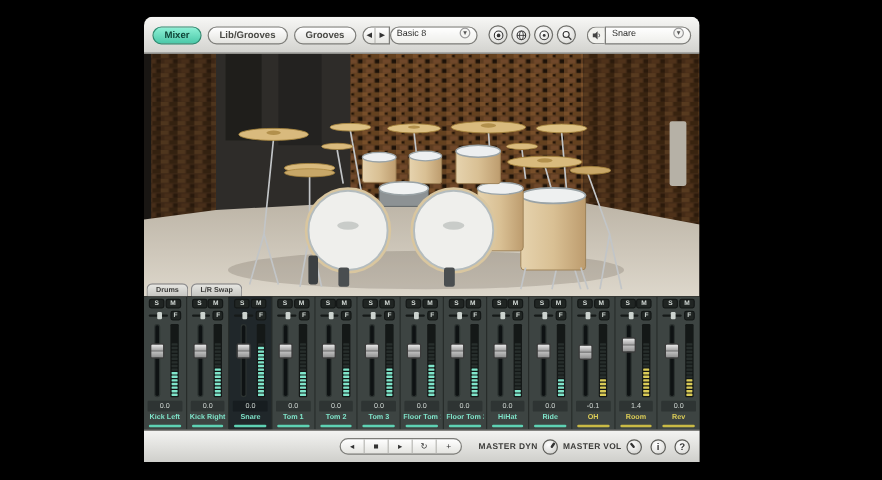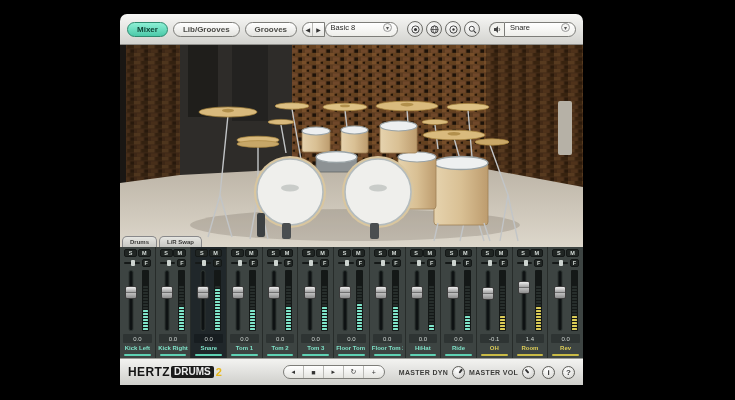--- a/index.html
+++ b/index.html
@@ -813,25 +813,20 @@
               <div class="seg"></div>
             </div>
         </div>
         <div class="value">0.0</div>
         <div class="cname yellow">Rev</div>
         <div class="underline yellow"></div>
       </div>
     </div>
 
     <div class="footer">
-      <div class="logo">
-        <span class="logo-hertz">HERTZ</span>
-        <span class="logo-drums">DRUMS</span>
-        <span class="logo-ver">2</span>
-      </div>
       <div class="transport" id="transport">
           <div class="t-btn">◂</div>
           <div class="t-btn">■</div>
           <div class="t-btn">▸</div>
           <div class="t-btn">↻</div>
           <div class="t-btn">+</div>
         </div>
       <div class="master">
         <span class="m-label">MASTER DYN</span>
         <div class="knob dyn"></div>

